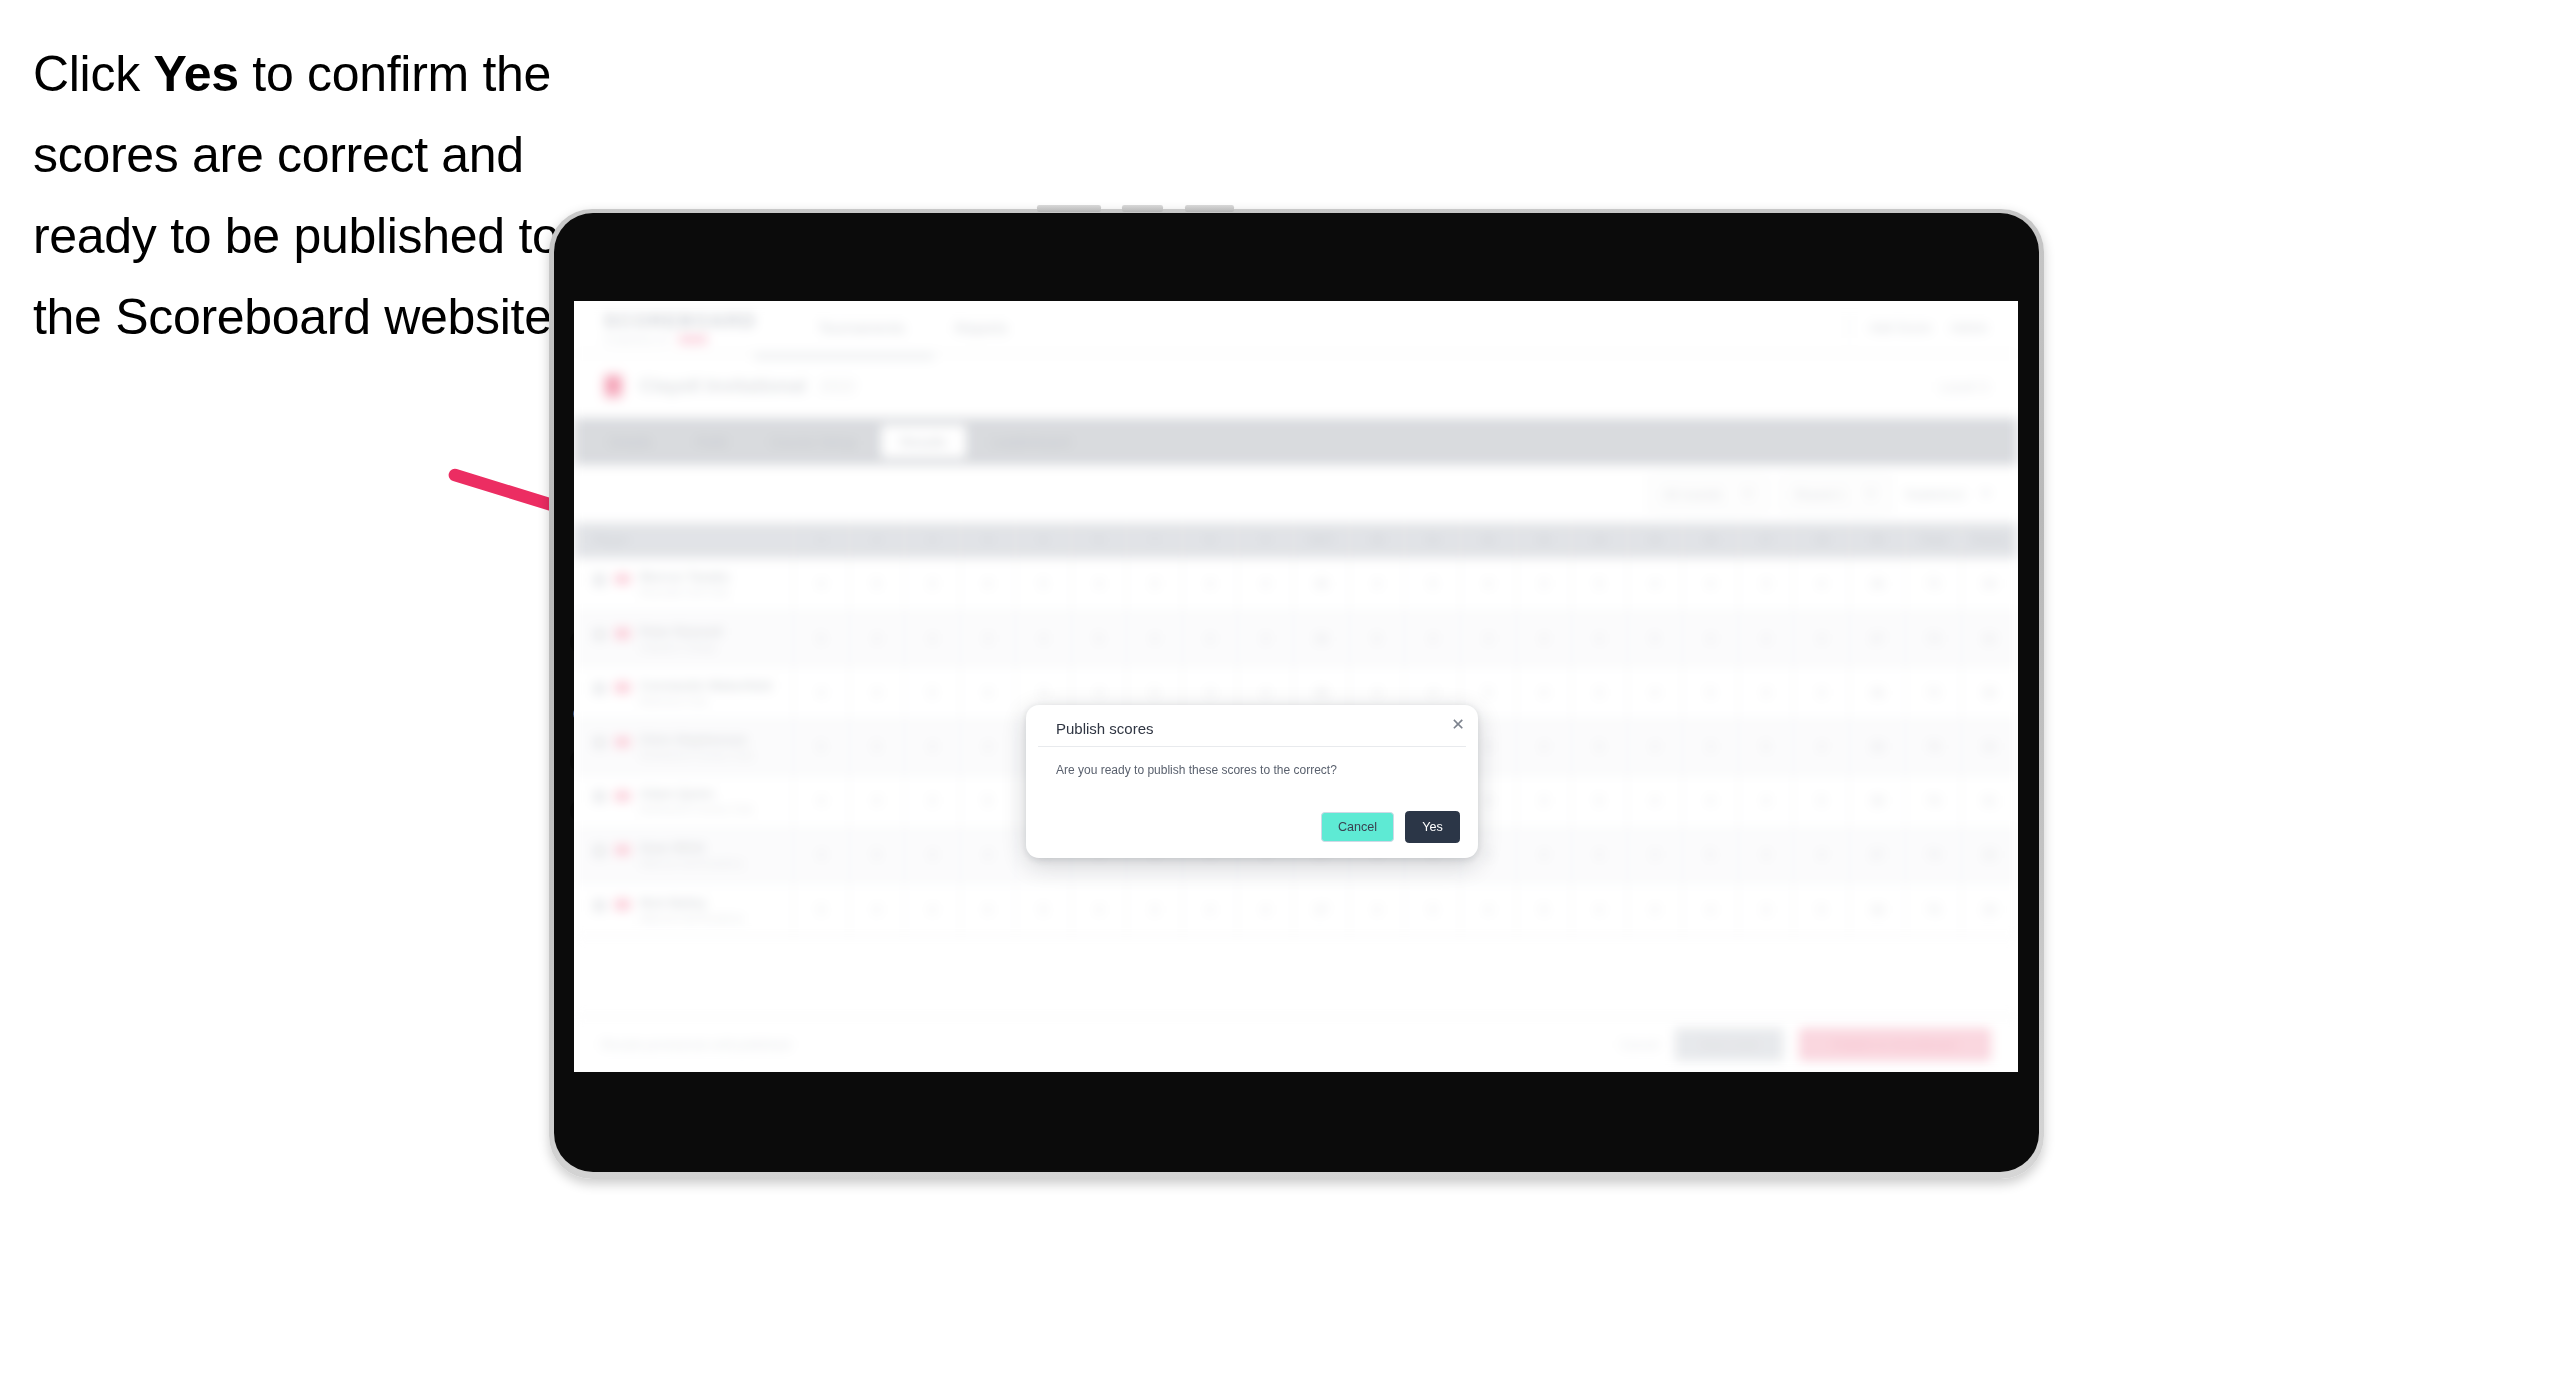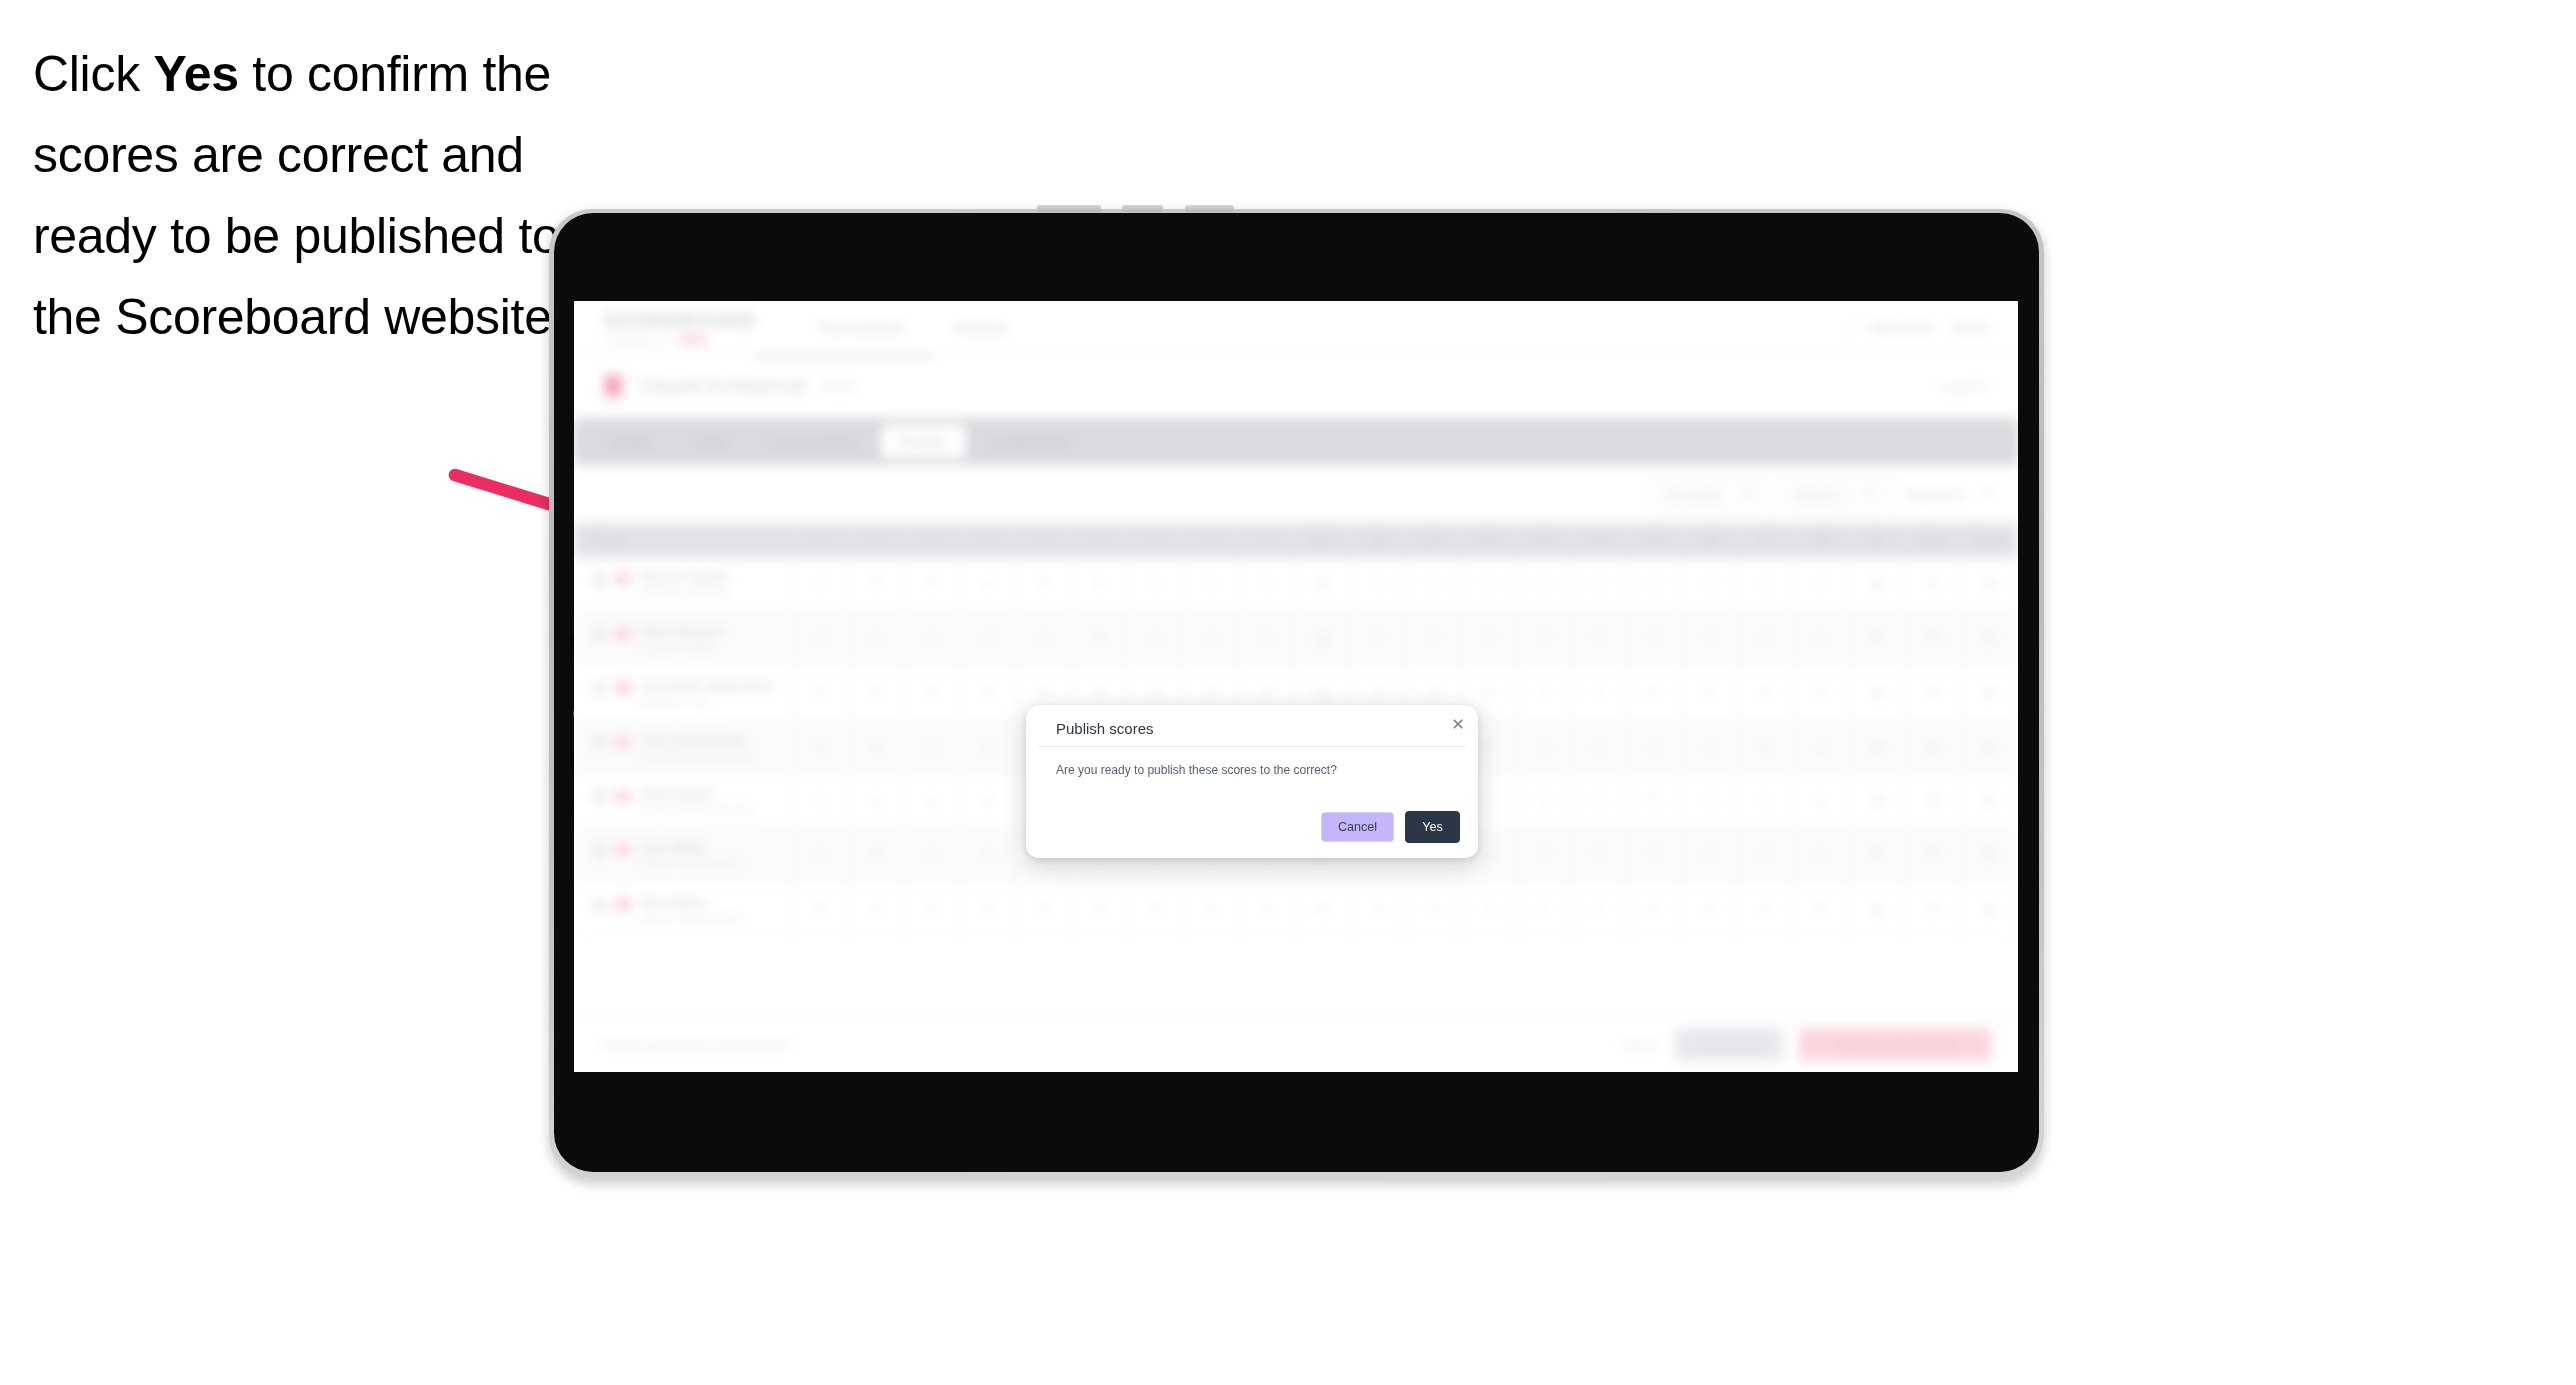--- a/index.html
+++ b/index.html
@@ -302,21 +302,21 @@
   }
   #modal-footer {
     position: absolute;
     right: 18px;
     bottom: 15px;
     display: flex;
     align-items: center;
     gap: 10.4px;
   }
   #btn-cancel {
-    background: #c4b5fd;
+    background: #5eead4;
     border: 0.7px solid #cfd9e6;
     border-radius: 3.7px;
     color: #3b4251;
     font-size: 12.6px;
     padding: 7.4px 16.3px;
     font-family: "Liberation Sans", sans-serif;
     cursor: pointer;
   }
   #btn-yes {
     background: #2b3647;

